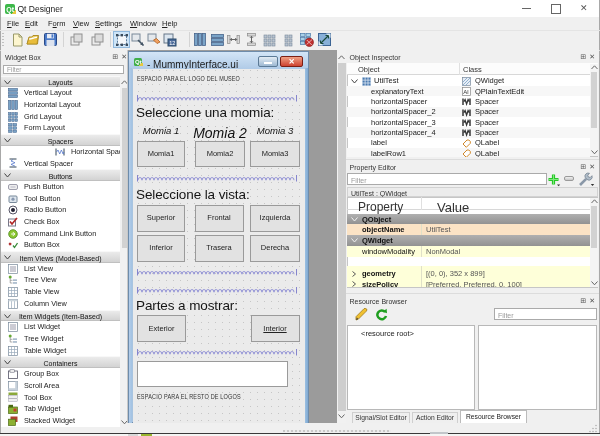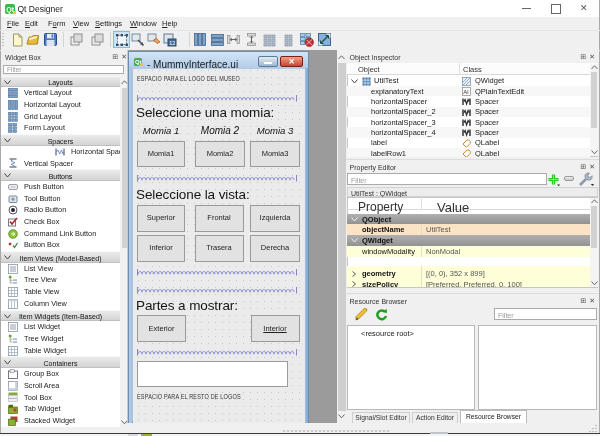--- a/index.html
+++ b/index.html
@@ -513,21 +513,21 @@
 <div class="abs" style="left:128.6px;top:68px;width:3.6px;height:354.5px;background:linear-gradient(90deg,#b4cde9,#a2c2e2);"></div>
 <div class="abs" style="left:137px;top:75px;font-size:7px;color:#333;letter-spacing:0.2px;transform:scaleX(0.78);transform-origin:0 0;white-space:nowrap;">ESPACIO PARA EL LOGO DEL MUSEO</div>
 <div class="abs" style="left:137px;top:93.5px;">
     <svg width="160" height="8">
       <path d="M0.5 1 V7.5 M159.5 1 V7.5" stroke="#8585cd" stroke-width="1" fill="none"></path>
       <path d="M1 6.2 a2 2.7 0 0 1 4 0 a2 2.7 0 0 1 4 0 a2 2.7 0 0 1 4 0 a2 2.7 0 0 1 4 0 a2 2.7 0 0 1 4 0 a2 2.7 0 0 1 4 0 a2 2.7 0 0 1 4 0 a2 2.7 0 0 1 4 0 a2 2.7 0 0 1 4 0 a2 2.7 0 0 1 4 0 a2 2.7 0 0 1 4 0 a2 2.7 0 0 1 4 0 a2 2.7 0 0 1 4 0 a2 2.7 0 0 1 4 0 a2 2.7 0 0 1 4 0 a2 2.7 0 0 1 4 0 a2 2.7 0 0 1 4 0 a2 2.7 0 0 1 4 0 a2 2.7 0 0 1 4 0 a2 2.7 0 0 1 4 0 a2 2.7 0 0 1 4 0 a2 2.7 0 0 1 4 0 a2 2.7 0 0 1 4 0 a2 2.7 0 0 1 4 0 a2 2.7 0 0 1 4 0 a2 2.7 0 0 1 4 0 a2 2.7 0 0 1 4 0 a2 2.7 0 0 1 4 0 a2 2.7 0 0 1 4 0 a2 2.7 0 0 1 4 0 a2 2.7 0 0 1 4 0 a2 2.7 0 0 1 4 0 a2 2.7 0 0 1 4 0 a2 2.7 0 0 1 4 0 a2 2.7 0 0 1 4 0 a2 2.7 0 0 1 4 0 a2 2.7 0 0 1 4 0 a2 2.7 0 0 1 4 0 a2 2.7 0 0 1 4 0 " stroke="#8080d0" stroke-width="0.8" fill="none"></path>
     </svg>
   </div>
 <div class="abs hdg" style="left:136px;top:106px;">Seleccione una momia:</div>
 <div class="abs" style="left:131px;top:126px;width:60px;text-align:center;font-size:9.5px;font-style:italic;color:#111;">Momia 1</div>
-<div class="abs" style="left:190px;top:126px;width:60px;text-align:center;font-size:10px;font-style:italic;color:#111;">Momia 2</div>
+<div class="abs" style="left:190px;top:126px;width:60px;text-align:center;font-size:14px;font-style:italic;color:#111;">Momia 2</div>
 <div class="abs" style="left:245px;top:126px;width:60px;text-align:center;font-size:9.5px;font-style:italic;color:#111;">Momia 3</div>
 <div class="abs btn" style="left:137px;top:141px;width:48px;height:26px;">Momia1</div>
 <div class="abs btn" style="left:195px;top:141px;width:50px;height:26px;">Momia2</div>
 <div class="abs btn" style="left:250px;top:141px;width:50px;height:26px;">Momia3</div>
 <div class="abs" style="left:137px;top:174px;">
     <svg width="160" height="8">
       <path d="M0.5 1 V7.5 M159.5 1 V7.5" stroke="#8585cd" stroke-width="1" fill="none"></path>
       <path d="M1 6.2 a2 2.7 0 0 1 4 0 a2 2.7 0 0 1 4 0 a2 2.7 0 0 1 4 0 a2 2.7 0 0 1 4 0 a2 2.7 0 0 1 4 0 a2 2.7 0 0 1 4 0 a2 2.7 0 0 1 4 0 a2 2.7 0 0 1 4 0 a2 2.7 0 0 1 4 0 a2 2.7 0 0 1 4 0 a2 2.7 0 0 1 4 0 a2 2.7 0 0 1 4 0 a2 2.7 0 0 1 4 0 a2 2.7 0 0 1 4 0 a2 2.7 0 0 1 4 0 a2 2.7 0 0 1 4 0 a2 2.7 0 0 1 4 0 a2 2.7 0 0 1 4 0 a2 2.7 0 0 1 4 0 a2 2.7 0 0 1 4 0 a2 2.7 0 0 1 4 0 a2 2.7 0 0 1 4 0 a2 2.7 0 0 1 4 0 a2 2.7 0 0 1 4 0 a2 2.7 0 0 1 4 0 a2 2.7 0 0 1 4 0 a2 2.7 0 0 1 4 0 a2 2.7 0 0 1 4 0 a2 2.7 0 0 1 4 0 a2 2.7 0 0 1 4 0 a2 2.7 0 0 1 4 0 a2 2.7 0 0 1 4 0 a2 2.7 0 0 1 4 0 a2 2.7 0 0 1 4 0 a2 2.7 0 0 1 4 0 a2 2.7 0 0 1 4 0 a2 2.7 0 0 1 4 0 a2 2.7 0 0 1 4 0 a2 2.7 0 0 1 4 0 " stroke="#8080d0" stroke-width="0.8" fill="none"></path>
     </svg>
   </div>

